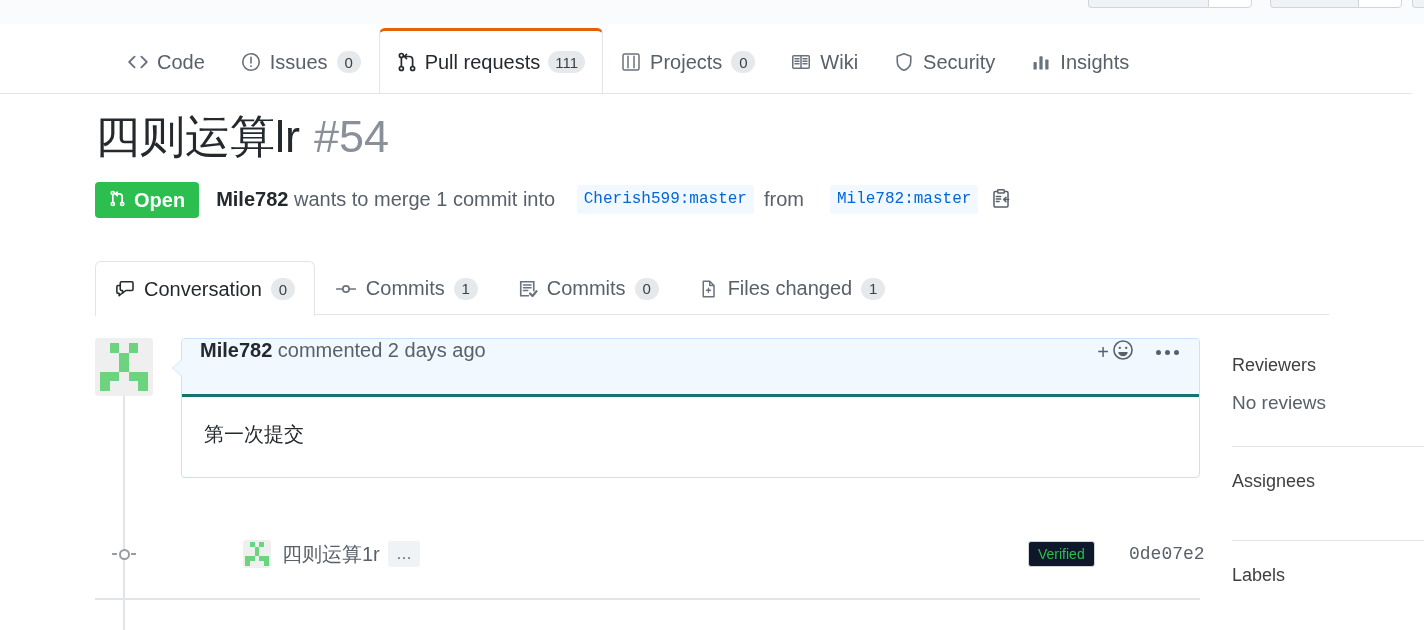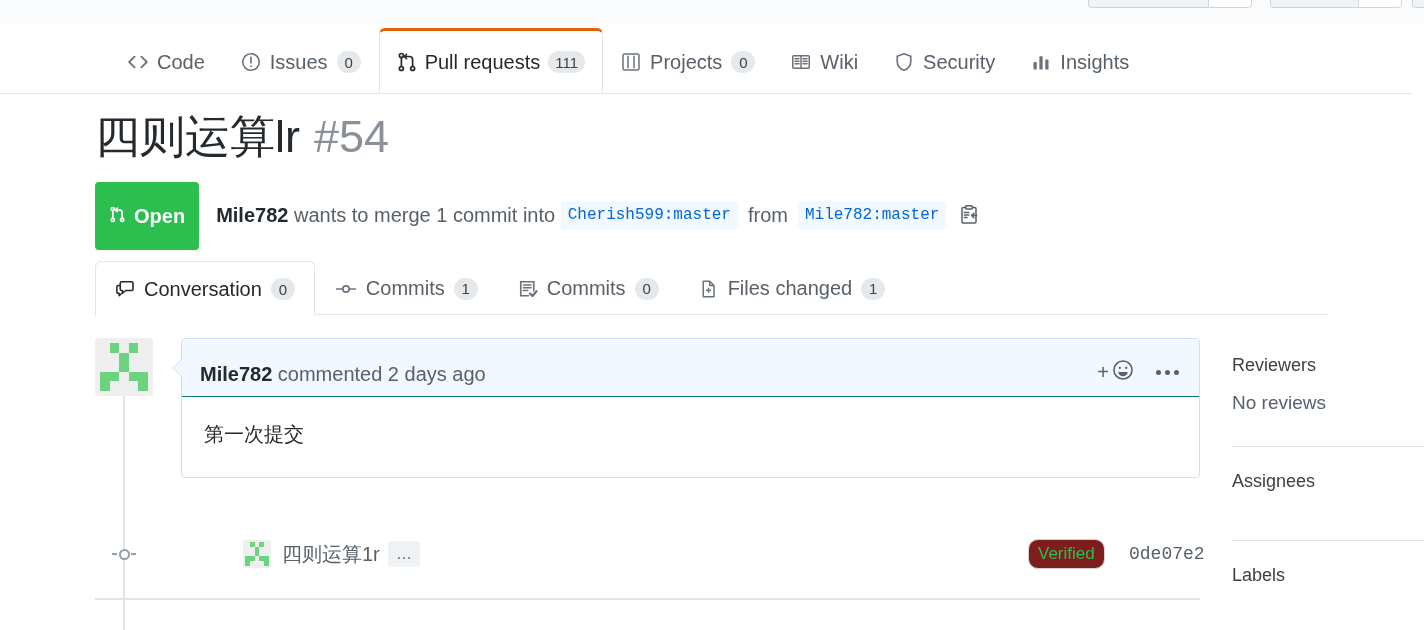--- a/index.html
+++ b/index.html
@@ -94,39 +94,40 @@
     font-size: 45px; font-weight: 400; line-height: 1.1;
   }
   .pr-title { color: #24292e; }
   .pr-number { color: #8a9099; font-weight: 300; }
 
   .pr-sub { display: flex; align-items: center; gap: 0; margin-top: 20px; }
   .state-badge {
     display: inline-flex; align-items: center; gap: 8px;
     background: #2cbe4e; color: #fff;
     font-size: 20px; font-weight: bold;
-    padding: 24px 14px; border-radius: 4px;
+    padding: 8px 14px; border-radius: 4px;
     line-height: 1;
   }
   .pr-meta {
     margin-left: 17px;
     font-size: 20px; color: #586069;
     display: flex; align-items: center; gap: 0; flex-wrap: nowrap;
   }
   .pr-meta .author { color: #24292e; font-weight: bold; }
   .pr-meta .txt { white-space: pre; }
   .branch-ref {
     display: inline-block;
     font-family: "Liberation Mono", "DejaVu Sans Mono", monospace;
     font-size: 16px;
     color: #0366d6;
     background: #f1f8ff;
     padding: 4px 7px;
     border-radius: 3px;
     line-height: 1.3;
+    margin-left: 16px;
   }
   .copy-btn {
     margin-left: 12px; display: inline-flex; align-items: center;
     color: #586069; cursor: pointer;
   }
 
   
   .pr-tabs {
     position: absolute; top: 261px; left: 95px; right: 95px;
     height: 54px;
@@ -186,24 +187,24 @@
     border-width: 9px 10px 9px 0;
     border-color: transparent #c8e1ff transparent transparent;
   }
   .comment-box::after {
     left: -9px;
     border-width: 9px 10px 9px 0;
     border-color: transparent #f1f8ff transparent transparent;
   }
   .comment-header {
     background: #f1f8ff;
-    border-bottom: 1px solid #0f766e;
-    padding: 10px 18px;
+    border-bottom: 3px solid #0f766e;
+    padding: 0 18px;
     height: 58px;
-    display: flex; align-items: flex-end; justify-content: space-between;
+    display: flex; align-items: flex-start; justify-content: space-between;
     border-radius: 3px 3px 0 0;
   }
   .comment-byline { font-size: 20px; color: #586069; }
   .comment-byline .who { color: #24292e; font-weight: bold; }
   .comment-actions { display: flex; align-items: center; gap: 20px; color: #586069; }
   .react-btn { display: flex; align-items: center; gap: 3px; cursor: pointer; font-size: 20px; }
   .kebab { display: flex; gap: 4px; cursor: pointer; padding: 6px 2px; }
   .kebab i { width: 5px; height: 5px; background: #586069; border-radius: 50%; display: block; }
   .comment-body {
     padding: 22px 22px 28px 22px;
@@ -248,24 +249,24 @@
   }
   .commit-ellipsis {
     position: absolute; left: 293px;
     background: #eff3f6; border-radius: 3px;
     padding: 3px 8px;
     color: #586069; font-size: 16px; line-height: 1.2;
     cursor: pointer;
   }
   .verified-badge {
     position: absolute; left: 933px;
-    border: 1px solid #d1d5da; border-radius: 10px;
-    color: #2cbe4e; font-size: 17px;
+    border: 1px solid #d1d5da; border-radius: 3px;
+    color: #2cbe4e; font-size: 14px;
     padding: 4px 9px; line-height: 1.2;
-    background: #7f1d1d;
+    background: #0f172a;
     cursor: pointer;
   }
   .commit-sha {
     position: absolute; left: 1034px;
     font-family: "Liberation Mono", "DejaVu Sans Mono", monospace;
     font-size: 18px; color: #586069;
     cursor: pointer;
   }
   .timeline-divider {
     position: absolute; left: 0; top: 268px; width: 1105px;

